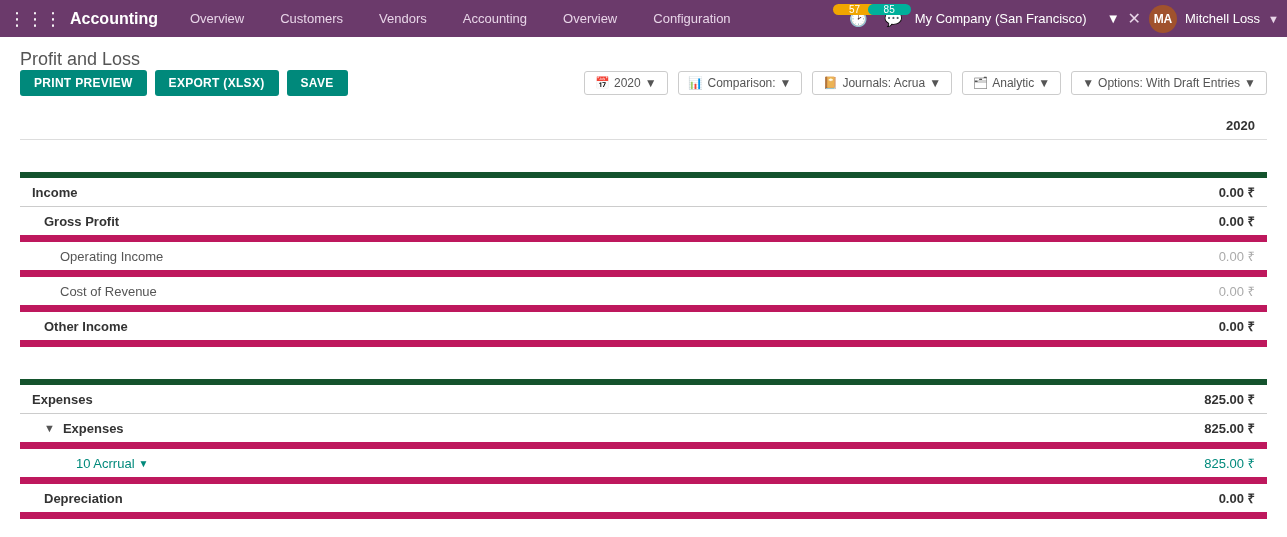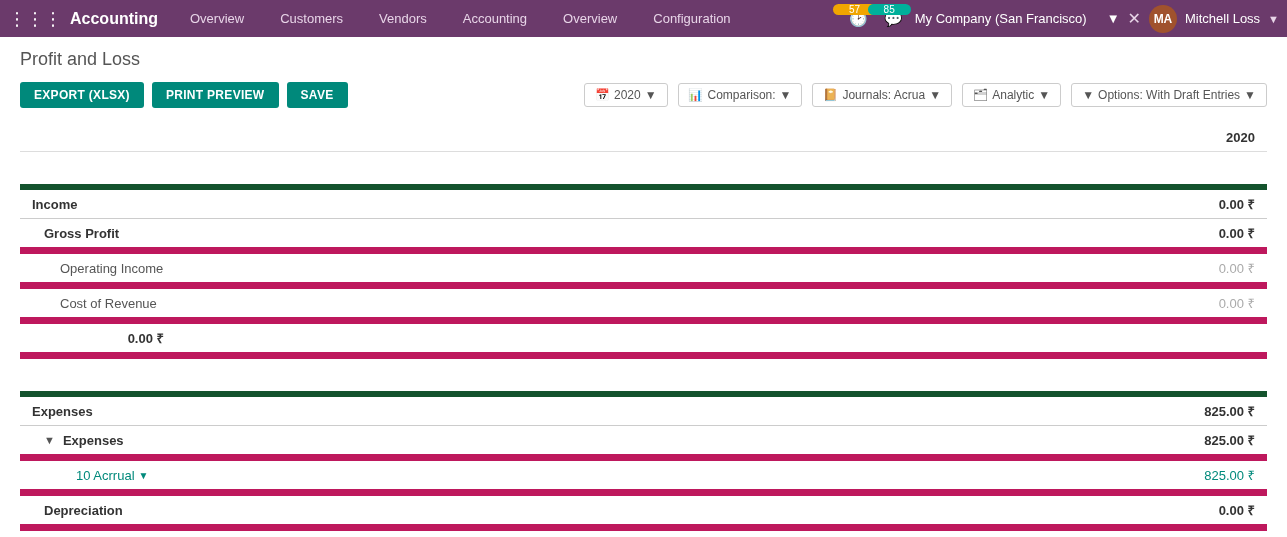--- a/index.html
+++ b/index.html
@@ -90,21 +90,20 @@
       cursor: pointer;
     }
 
     
     .page-content {
       padding: 12px 20px;
     }
     .page-title {
       font-size: 18px;
       color: #555;
-      margin-bottom: 12px;
       font-weight: normal;
     }
 
     
     .toolbar {
       display: flex;
       align-items: center;
       gap: 8px;
       margin-bottom: 16px;
     }
@@ -263,22 +262,22 @@
     <div class="avatar-circle">MA</div>
     <span class="user-name">Mitchell Loss</span>
     <span style="color:#e8d5e8;font-size:11px;">▼</span>
   </div>
 </div>
 
 <div class="page-content">
   <h2 class="page-title">Profit and Loss</h2>
 
   <div class="toolbar">
+    <button class="btn-teal">PRINT PREVIEW</button>
     <button class="btn-teal">EXPORT (XLSX)</button>
-    <button class="btn-teal">PRINT PREVIEW</button>
     <button class="btn-teal">SAVE</button>
 
     <div class="filter-bar">
       <button class="filter-btn">
         <span>📅</span>
         <span>2020</span>
         <span>▼</span>
       </button>
       <button class="filter-btn">
         <span>📊</span>
@@ -325,20 +324,21 @@
       <span class="row-label">Operating Income</span>
       <span class="row-value muted">0.00 ₹</span>
     </div>
 
     <div class="report-row sub-item">
       <span class="row-label">Cost of Revenue</span>
       <span class="row-value muted">0.00 ₹</span>
     </div>
 
     <div class="report-row sub-section">
+      <span class="row-label">Other Income</span>
       <span class="row-value bold">0.00 ₹</span>
     </div>
 
     <div class="report-row spacer-row"></div>
 
     <div class="report-row section-header">
       <span class="row-label">Expenses</span>
       <span class="row-value bold">825.00 ₹</span>
     </div>
 

